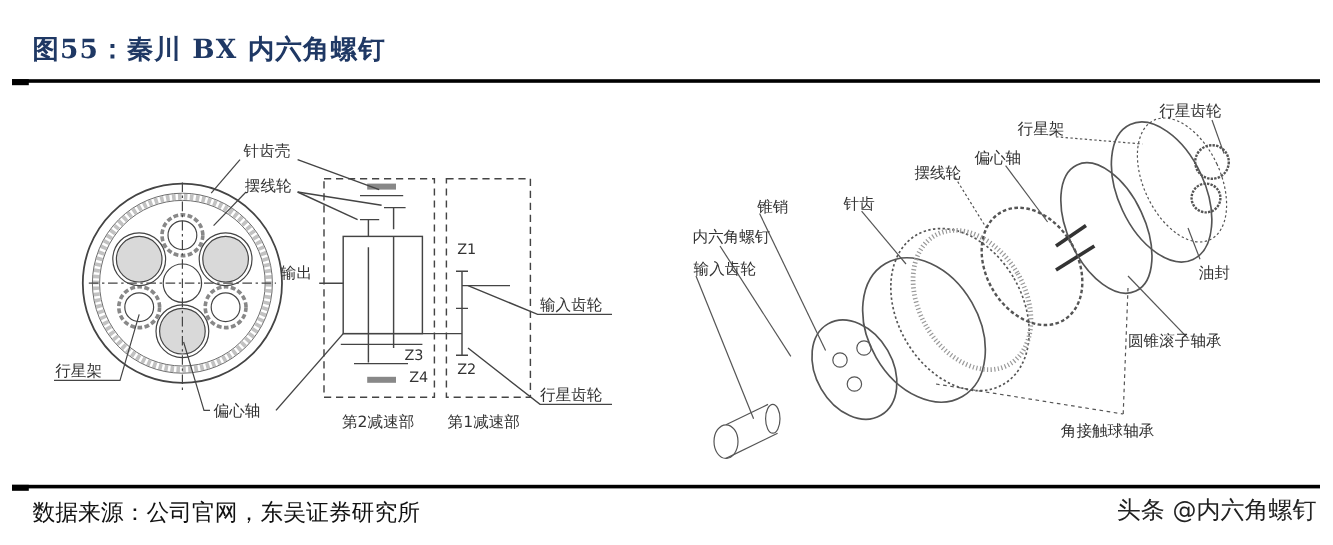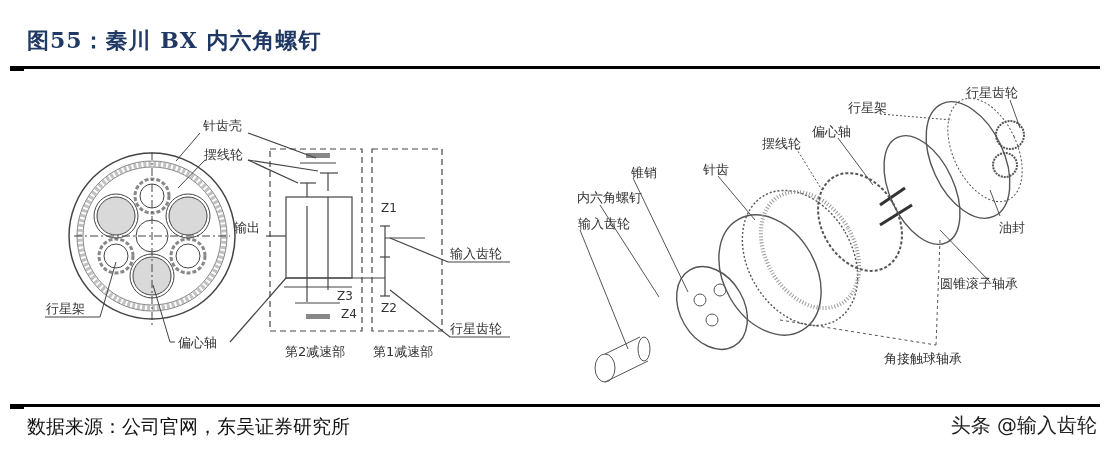--- a/index.html
+++ b/index.html
@@ -167,13 +167,13 @@
   <text x="577" y="202" font-size="13">内六角螺钉</text>
   <text x="578" y="228" font-size="13">输入齿轮</text>
   <text x="999" y="232" font-size="13">油封</text>
   <text x="940" y="288" font-size="13">圆锥滚子轴承</text>
   <text x="884" y="363" font-size="13">角接触球轴承</text>
 </svg>
 
 <div class="rule-bottom"></div>
 <div class="rule-bottom-stub"></div>
 <div class="source">数据来源：公司官网，东吴证券研究所</div>
-<div class="watermark">头条 @输入齿轮</div>
+<div class="watermark">头条 @内六角螺钉</div>
 
 </body></html>

